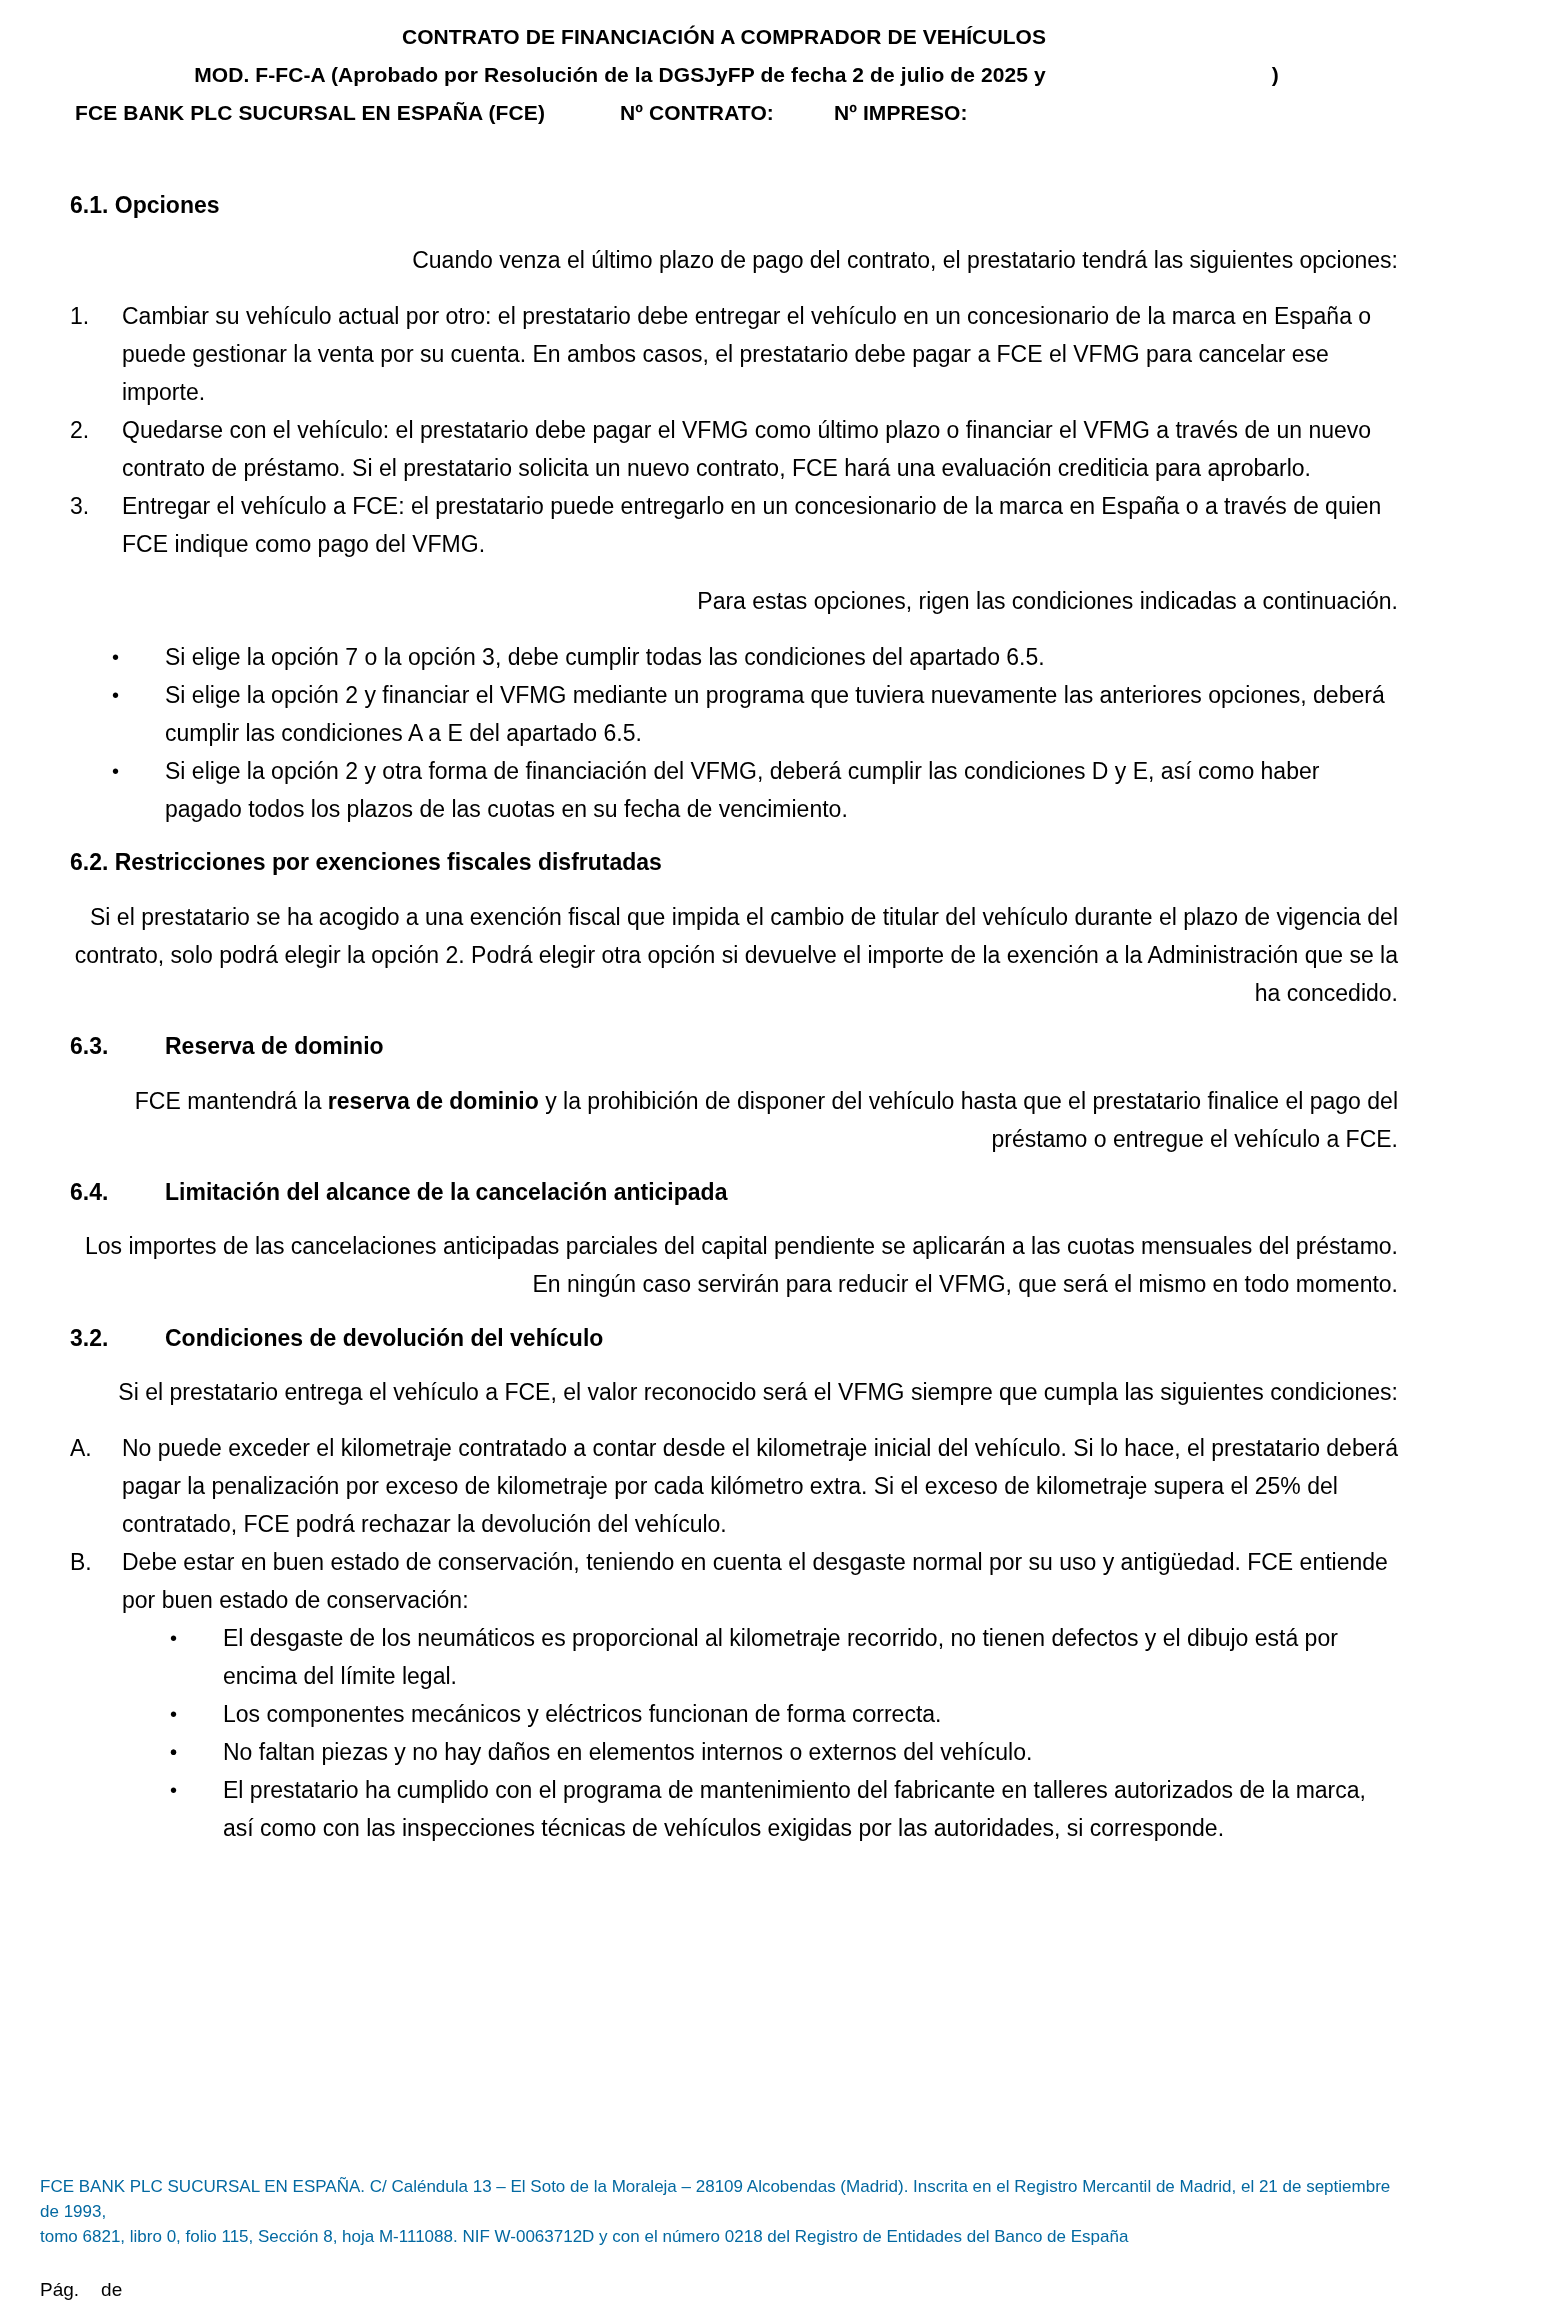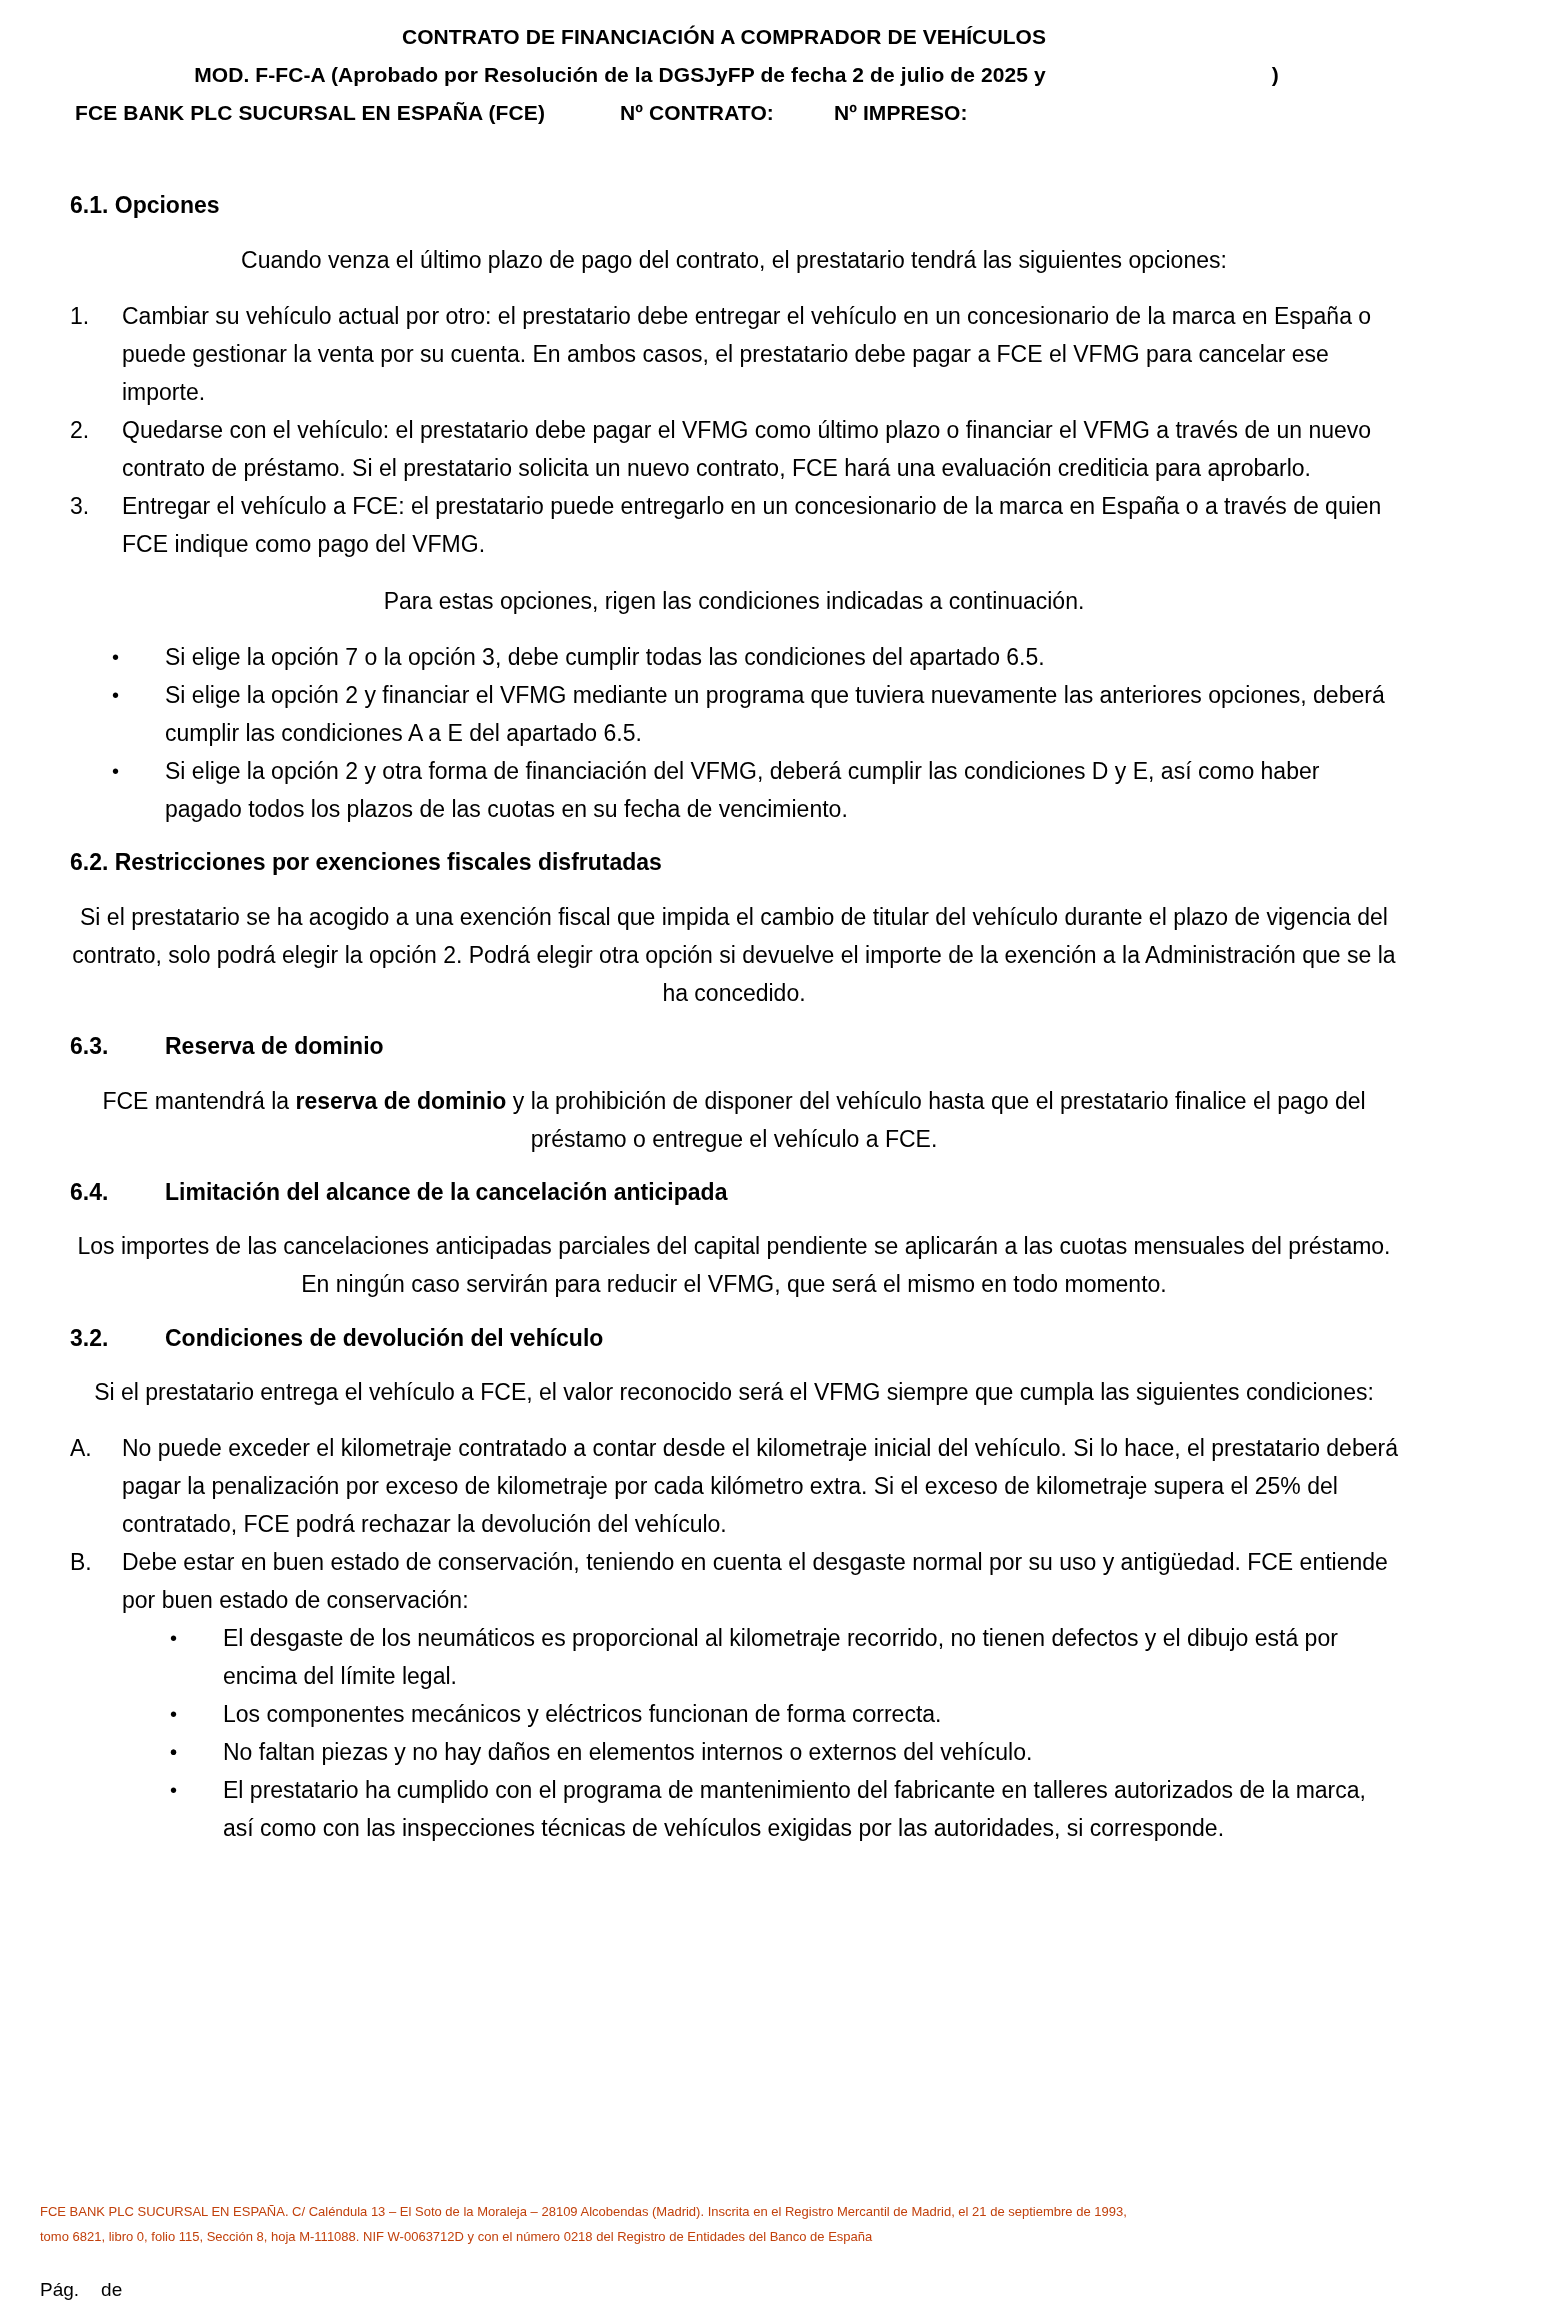--- a/index.html
+++ b/index.html
@@ -46,21 +46,21 @@
   }
   .h-sub {
     font-weight: bold;
     font-size: 23px;
     line-height: 33px;
     margin: 0 0 18.4px 0;
   }
   .h-sub .num-tab { display: inline-block; min-width: 95px; }
   .para {
     margin: 0 0 18.4px 0;
-    text-align: center;
+    text-align: right;
   }
 
   
   .num-list {
     margin: 0 0 18.4px 0;
     padding: 0;
     list-style: none;
   }
   .num-list > li {
     position: relative;
@@ -135,23 +135,23 @@
   
   .doc-footer {
     position: absolute;
     left: 0;
     right: 0;
     bottom: 0;
     padding: 0 50px 18.4px 40px;
     box-sizing: border-box;
   }
   .footer-legal {
-    font-size: 13px;
+    font-size: 17px;
     line-height: 25px;
-    color: #c2410c;
+    color: #0369a1;
   }
   .page-num {
     margin-top: 30px;
     text-align: left;
     font-size: 19px;
     padding-right: 50px;
   }
   .page-num .pg-gap { display: inline-block; width: 22px; }
 </style>
 </head>

